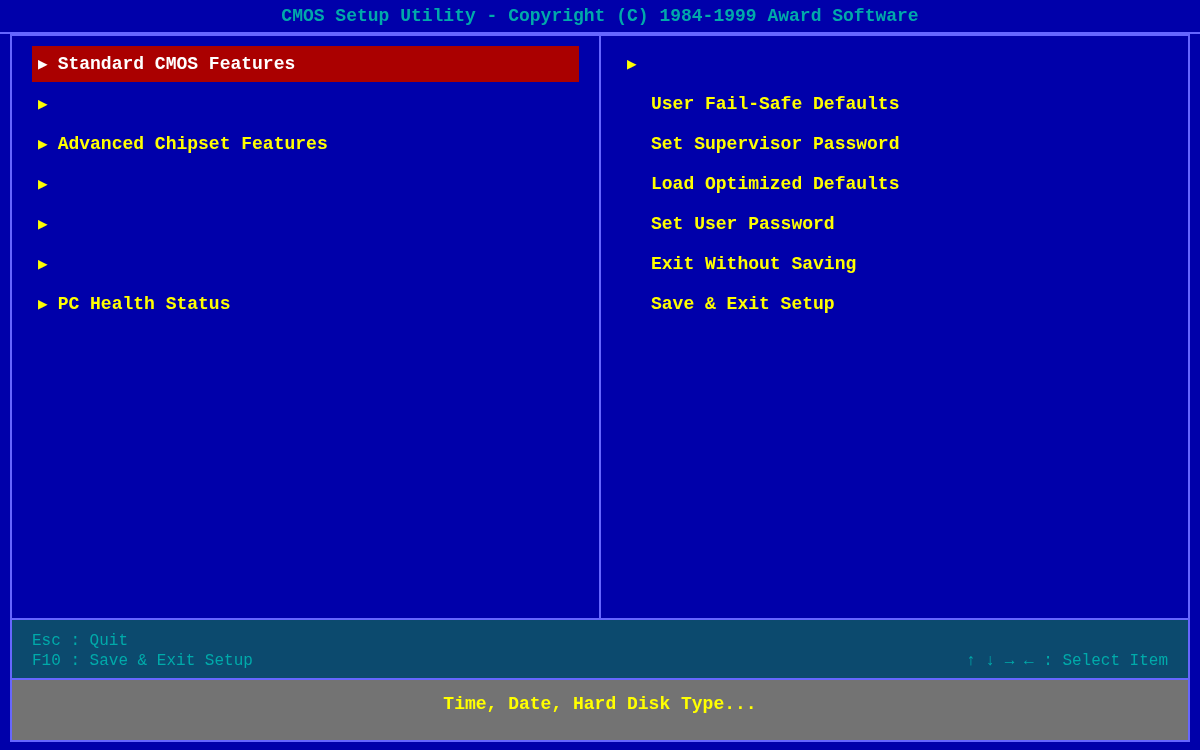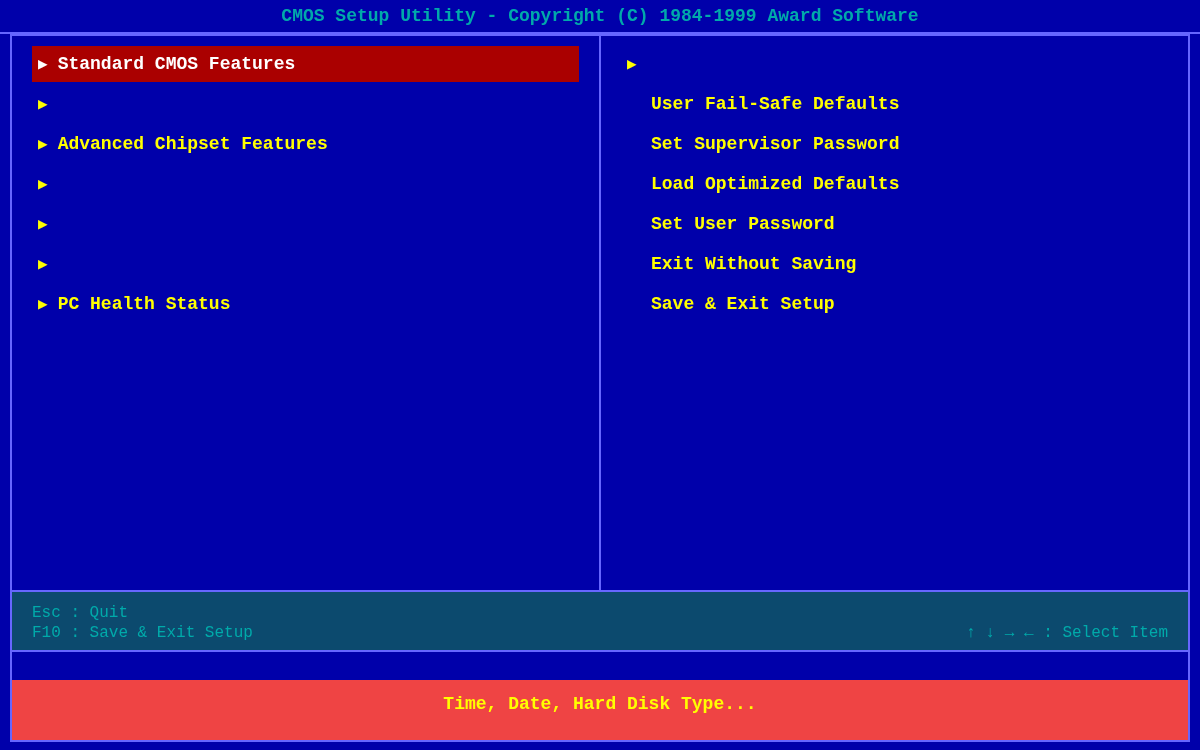--- a/index.html
+++ b/index.html
@@ -125,28 +125,27 @@
     }
 
     #key-hints-right {
       display: flex;
       align-items: center;
       color: #00AAAA;
       font-size: 16px;
     }
 
     #description-bar {
-      background-color: #ef4444;
+      background-color: #737373;
       color: #FFFF00;
       text-align: center;
       padding: 14px 0;
       font-size: 18px;
       font-weight: bold;
       min-height: 60px;
-      margin-top: 28px;
     }
   </style>
 </head>
 <body>
 
 <div id="screen">
 
   <div id="title-bar">
     <span>CMOS Setup Utility - Copyright (C) 1984-1999 Award Software</span>
   </div>

